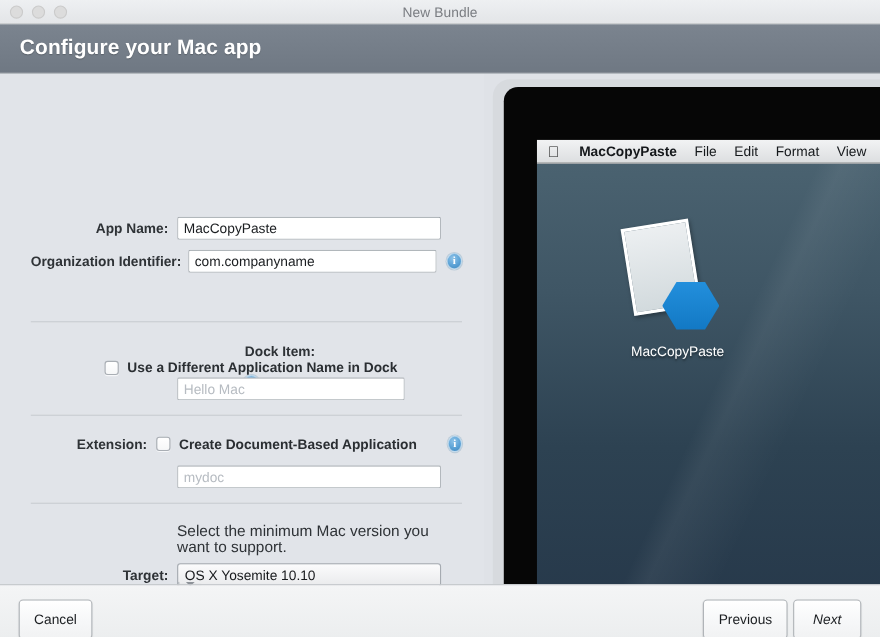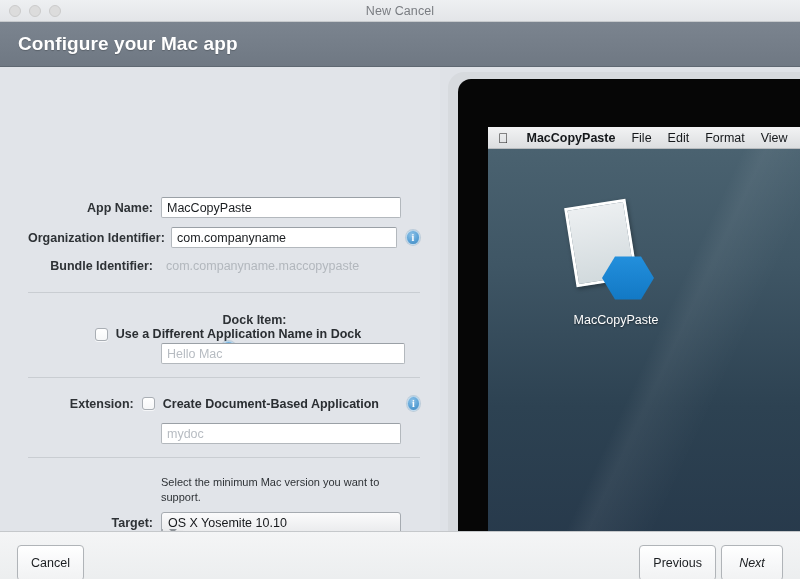--- a/index.html
+++ b/index.html
@@ -137,21 +137,21 @@
   }
 
   .sep {
     position: absolute;
     left: 28px; width: 392px; height: 1px;
     background: #c9cdd2;
   }
 
   .helptext {
     position: absolute;
-    font-size: 11px;
+    font-size: 14px;
     color: #2e3236;
     line-height: 15px;
     width: 250px;
   }
 
   
   .selwrap {
     position: relative;
     width: 240px; height: 22px;
     display: flex;
@@ -306,21 +306,21 @@
 <body>
 
 <div class="window">
 
   <div class="titlebar">
     <div class="traffic">
       <div class="light"></div>
       <div class="light"></div>
       <div class="light"></div>
     </div>
-    <div class="title-text">New Cancel</div>
+    <div class="title-text">New Bundle</div>
   </div>
 
   <div class="header">
     <h1>Configure your Mac app</h1>
   </div>
 
   <div class="body">
 
     <div class="form">
 
@@ -328,38 +328,34 @@
         <div class="lbl" style="width:125px;">App Name:</div>
         <input class="field" style="width: 240px; margin-left: 8px;" value="MacCopyPaste">
       </div>
 
       <div class="row" style="left:28px; top:160px; width:392px;">
         <div class="lbl" style="width:125px;">Organization Identifier:</div>
         <input class="field" style="width: 240px; margin-left: 18px;" value="com.companyname">
         <div class="info" style="margin-left:9px;">i</div>
       </div>
 
-      <div class="row" style="left:28px; top:192px; width:392px;">
-        <div class="lbl" style="width:125px;">Bundle Identifier:</div>
-        <div class="statictext" style="width:240px; margin-left:8px;">com.companyname.maccopypaste</div>
-      </div>
 
       <div class="sep" style="top:225px;"></div>
 
       <div class="row" style="left:28px; top:246px; width:392px;flex-direction:column;">
         <div class="lbl" style="width:125px;">Dock Item:</div>
         <div style="display:flex; align-items:center; margin-left:8px;">
           <div class="cbox"></div>
           <div class="cblabel">Use a Different Application Name in Dock</div>
         </div>
         <div class="info" style="margin-left:9px;">i</div>
       </div>
 
       <div class="row" style="left:161px; top:276px;">
-        <input class="field" style="width: 244px;" placeholder="Hello Mac">
+        <input class="field" style="width: 207px;" placeholder="Hello Mac">
       </div>
 
       <div class="sep" style="top:310px;"></div>
 
       <div class="row" style="left:28px; top:329px; width:392px;">
         <div class="lbl" style="width:125px;">Extension:</div>
         <div style="display:flex; align-items:center; margin-left:8px;">
           <div class="cbox"></div>
           <div class="cblabel">Create Document-Based Application</div>
         </div>

